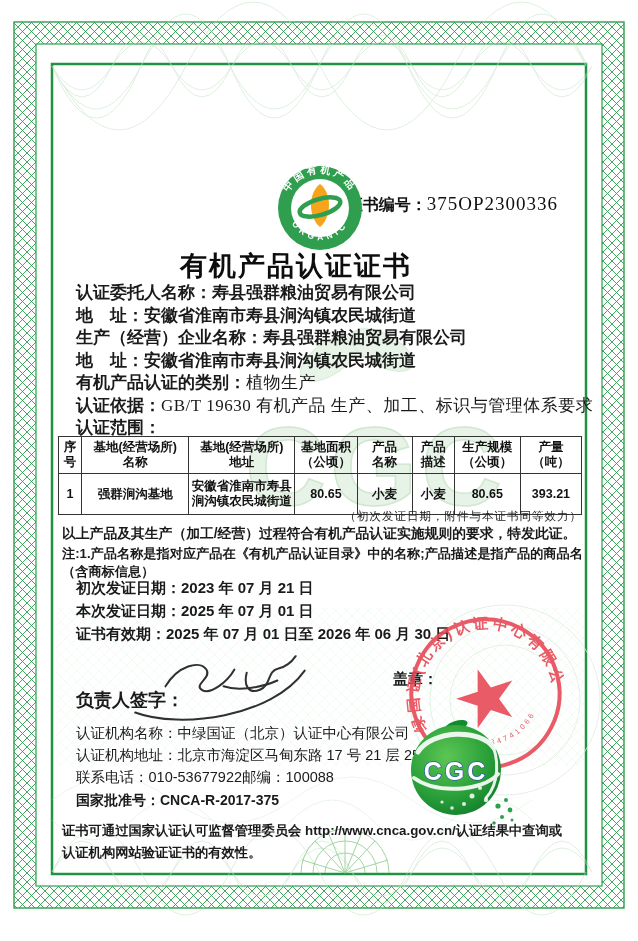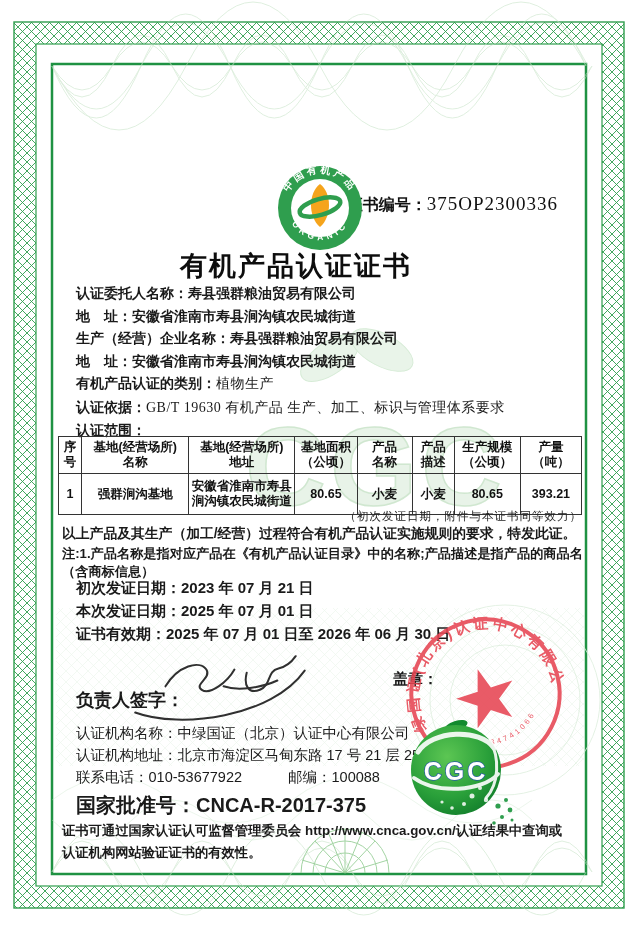--- a/index.html
+++ b/index.html
@@ -8,39 +8,39 @@
   svg{display:block;}
   .abs{position:absolute;}
   
   .certno{top:145px;right:80px;font-family:"Liberation Serif",serif;font-weight:bold;
           font-size:16px;color:#111;white-space:nowrap;margin-top:48px;}
   .certno .num{font-size:19px;font-weight:normal;letter-spacing:1px;}
   
   .title{top:248px;left:0;width:592px;text-align:center;font-size:27px;font-weight:bold;
          letter-spacing:2px;color:#0d0d0d;}
   
-  .fields{left:76px;top:282px;font-size:14px;font-weight:bold;line-height:22.5px;white-space:nowrap;}
+  .fields{left:76px;top:282px;font-size:17px;font-weight:bold;line-height:22.5px;white-space:nowrap;}
   .kai{font-family:"Liberation Serif",serif;font-weight:normal;letter-spacing:0.5px;}
   
   .scopetable{left:58px;top:436px;width:524px;border-collapse:collapse;table-layout:fixed;
               font-size:12.5px;font-weight:bold;text-align:center;color:#111;background:transparent;}
   .scopetable th,.scopetable td{border:1px solid #333;white-space:pre-line;line-height:15px;
               padding:2px 1px;vertical-align:middle;}
   .scopetable th{height:32px;font-weight:bold;}
   .scopetable td{height:36px;font-weight:bold;}
   .footnote{left:58px;top:509px;width:524px;text-align:right;font-family:"Liberation Serif",serif;
             font-size:11.5px;letter-spacing:1px;color:#222;}
   .statement{left:62px;top:525px;font-size:13.8px;font-weight:bold;white-space:nowrap;}
   .noteline{left:62px;font-size:13.2px;font-weight:bold;white-space:nowrap;}
   .dates{left:76px;top:576px;font-size:15px;font-weight:bold;line-height:23px;white-space:nowrap;}
   .signlabel{left:76px;top:688px;font-size:18px;font-weight:bold;}
   .stamplabel{left:393px;top:670px;font-size:15px;font-weight:bold;}
   .org{left:76px;top:722px;font-size:14.5px;font-weight:normal;line-height:22px;white-space:nowrap;}
-  .org .zip{margin-left:46px;}
-  .approval{left:76px;top:792px;font-size:20px;font-weight:bold;white-space:nowrap;text-align:center;}
+  .org .zip{}
+  .approval{left:76px;top:792px;font-size:14px;font-weight:bold;white-space:nowrap;text-align:center;}
   .footer{left:62px;top:820px;font-size:13.3px;font-weight:bold;line-height:21.5px;white-space:nowrap;}
 </style>
 </head>
 <body>
 
 <div class="page">
 
   <svg class="abs" style="left:0;top:0" width="638" height="941" viewBox="0 0 638 941">
     <defs>
       <pattern id="lat" width="9" height="9" patternUnits="userSpaceOnUse">

